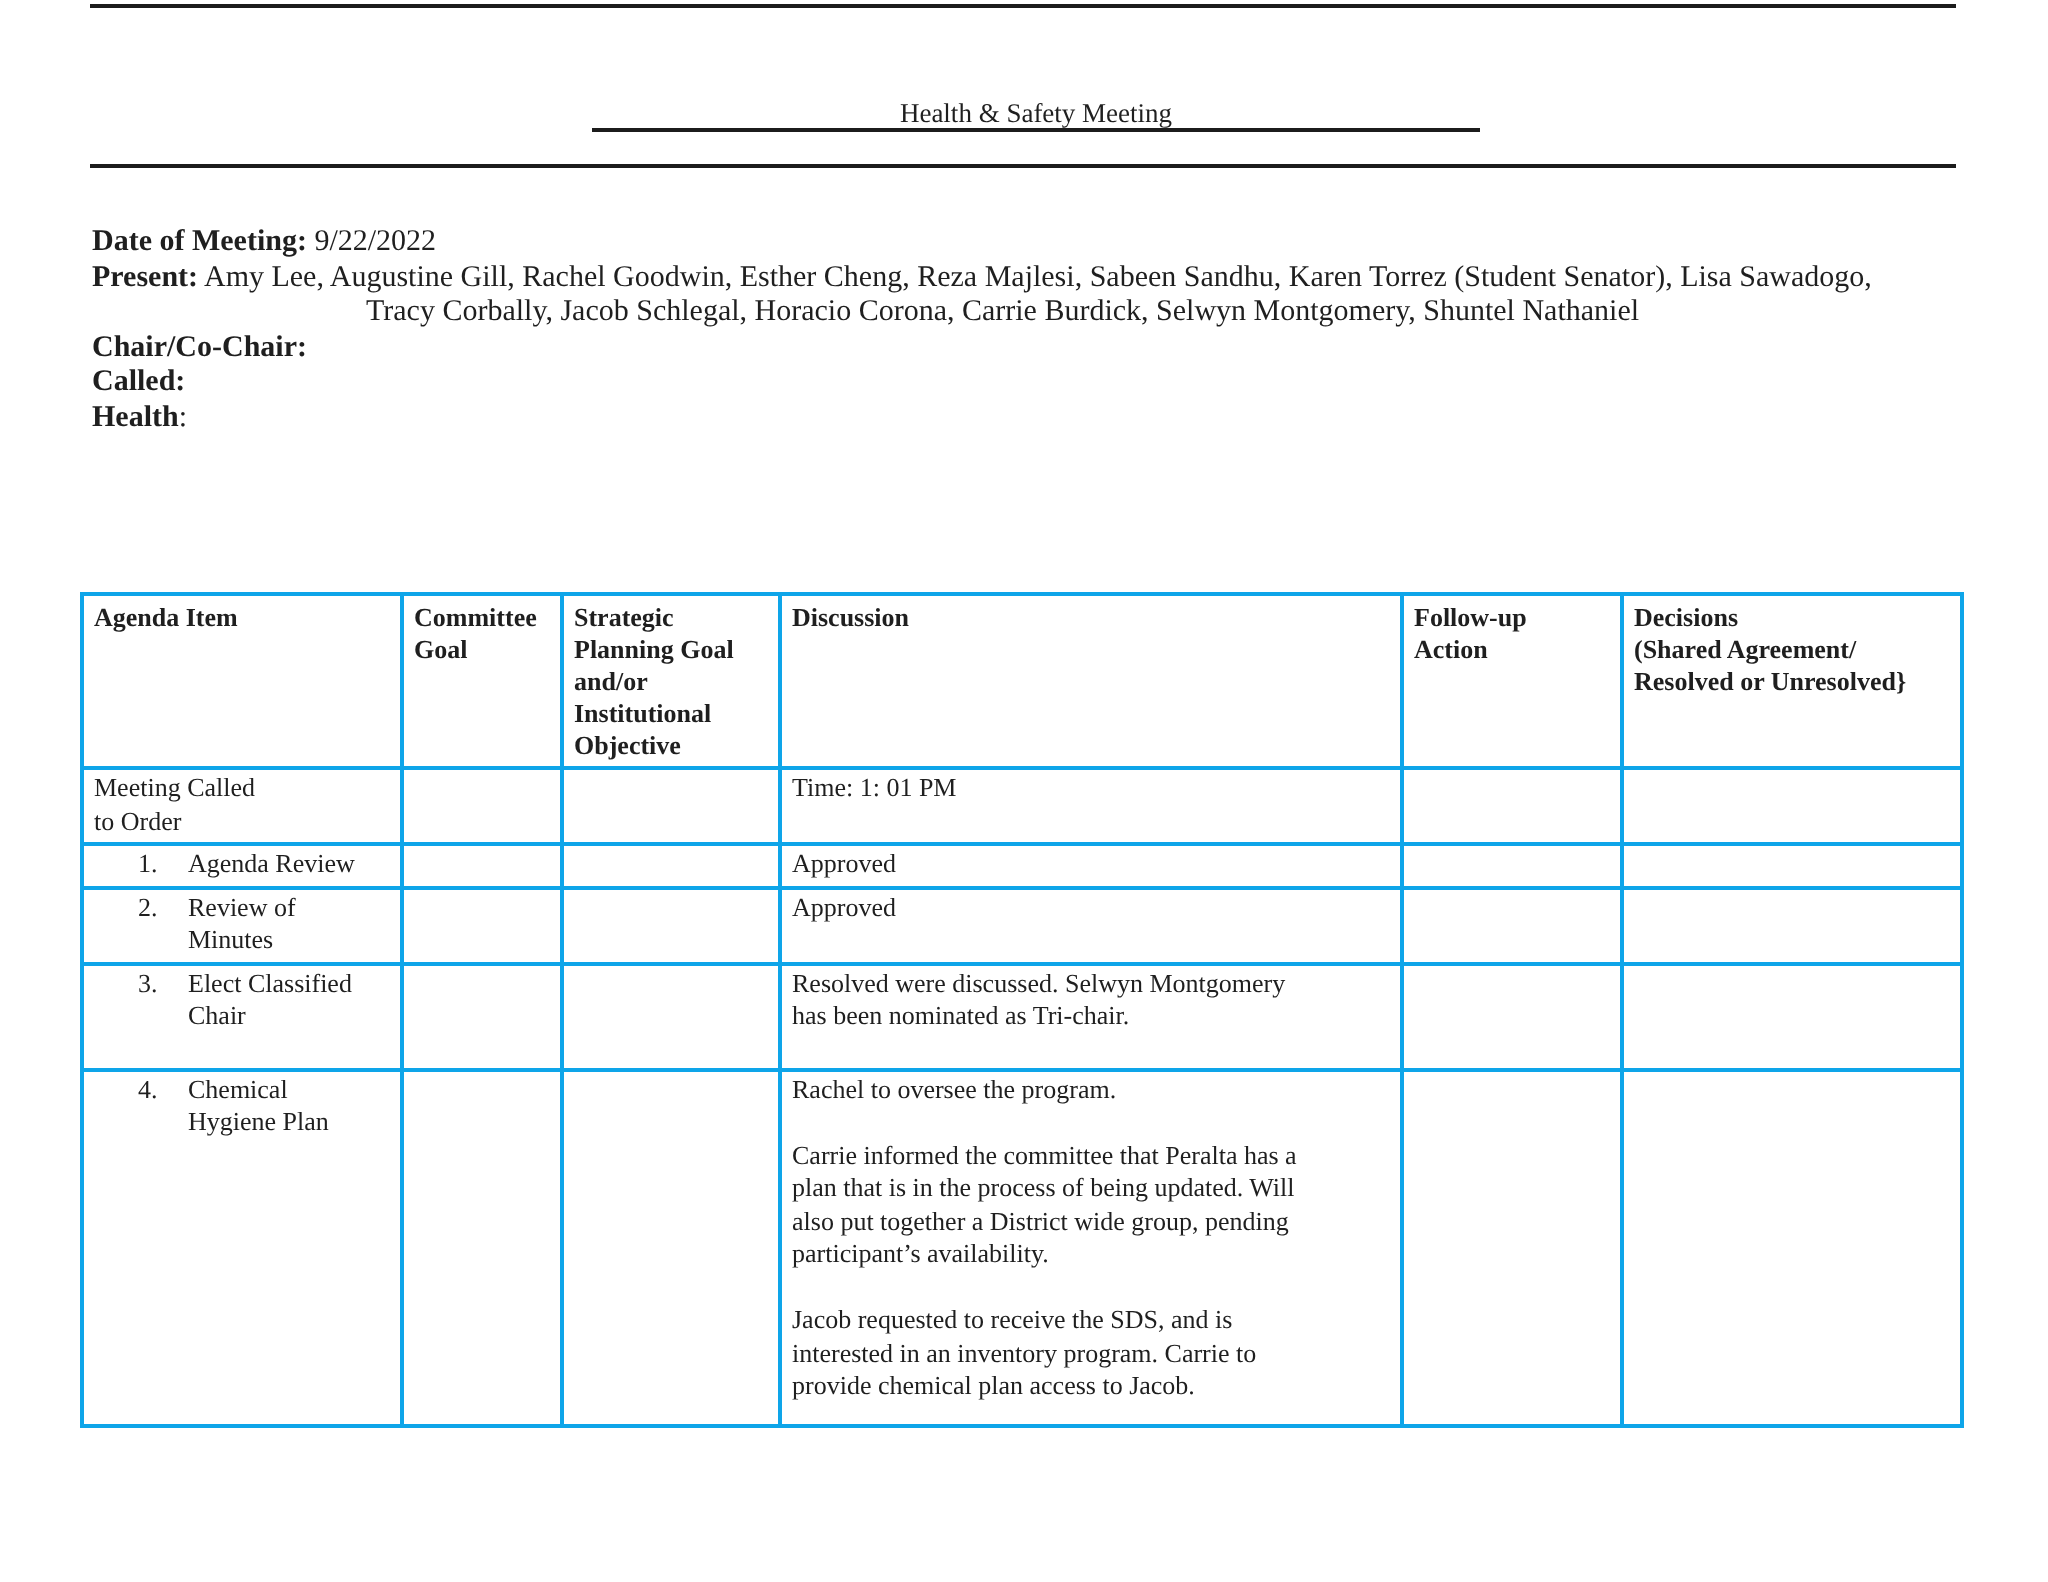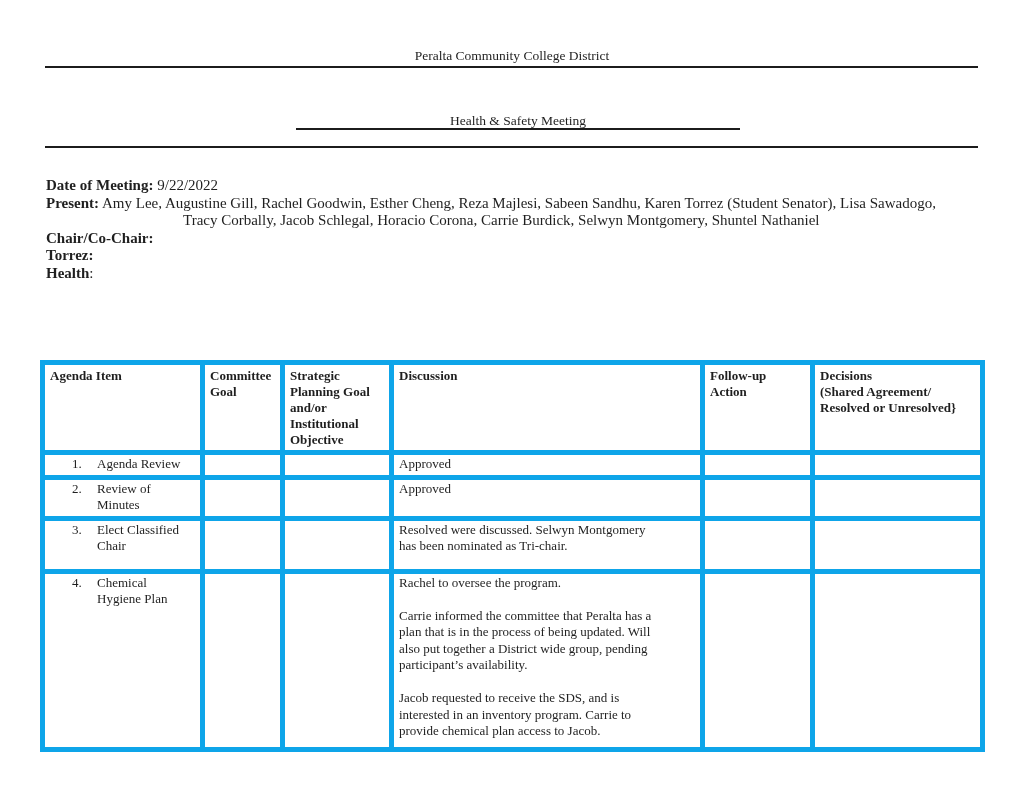--- a/index.html
+++ b/index.html
@@ -49,21 +49,21 @@
   
   table.minutes {
     margin:78px 0 0 40px;
     width:940px;
     border-collapse:collapse;
     border:2px solid #191919;
     table-layout:fixed;
     font-size:13px;
   }
   table.minutes th, table.minutes td {
-    border:5px solid #0ea5e9;
+    border:2px solid #0ea5e9;
     vertical-align:top;
     padding:1px 5px 2px 5px;
     line-height:16.5px;
     overflow:hidden;
     margin-left:13px;
   }
   table.minutes th {
     font-weight:bold;
     text-align:left;
     white-space:pre-line;
@@ -80,39 +80,38 @@
   tr.r1  { height:17px; }
   tr.r2  { height:30px; }
   tr.r3  { height:53px; }
   tr.r4  { height:178px; }
 </style>
 </head>
 <body>
 
 <div class="page">
 
-  <div class="doc-title">Peralta Community College District</div>
   <div class="rule r1"></div>
   <div class="subtitle-row">
     <span class="subtitle">Health &amp; Safety Meeting</span>
   </div>
   <div class="rule r2"></div>
 
   <div class="meta">
     <div>
       <span class="lbl">Date of Meeting:</span>
       <span>9/22/2022</span>
     </div>
     <div>
       <span class="lbl">Present:</span>
       <span>Amy Lee, Augustine Gill, Rachel Goodwin, Esther Cheng, Reza Majlesi, Sabeen Sandhu, Karen Torrez (Student Senator), Lisa Sawadogo,</span>
     </div>
     <div class="present-cont">Tracy Corbally, Jacob Schlegal, Horacio Corona, Carrie Burdick, Selwyn Montgomery, Shuntel Nathaniel</div>
     <div class="lbl">Chair/Co-Chair:</div>
-    <div class="lbl">Torrez:</div>
+    <div class="lbl">Called:</div>
     <div><span class="lbl">Health</span><span>:</span></div>
   </div>
 
   <table class="minutes">
     <colgroup>
       <col style="width:160px">
         <col style="width:80px">
         <col style="width:109px">
       <col style="width:311px">
         <col style="width:110px">
@@ -129,20 +128,29 @@
 Institutional
 Objective</th>
       <th>Discussion</th>
       <th>Follow-up
 Action</th>
       <th>Decisions
 (Shared Agreement/
 Resolved or Unresolved}</th>
     </tr>
 
+    <tr class="r0">
+      <td><span class="pre">Meeting Called
+to Order</span></td>
+      <td></td>
+      <td></td>
+      <td class="pre">Time: 1: 01 PM</td>
+      <td></td>
+      <td></td>
+    </tr>
 
     <tr class="r1">
       <td>
         <div class="num-wrap">
               <span class="num">1.</span>
               <span class="itm">Agenda Review</span>
             </div>
       </td>
       <td></td>
       <td></td>

